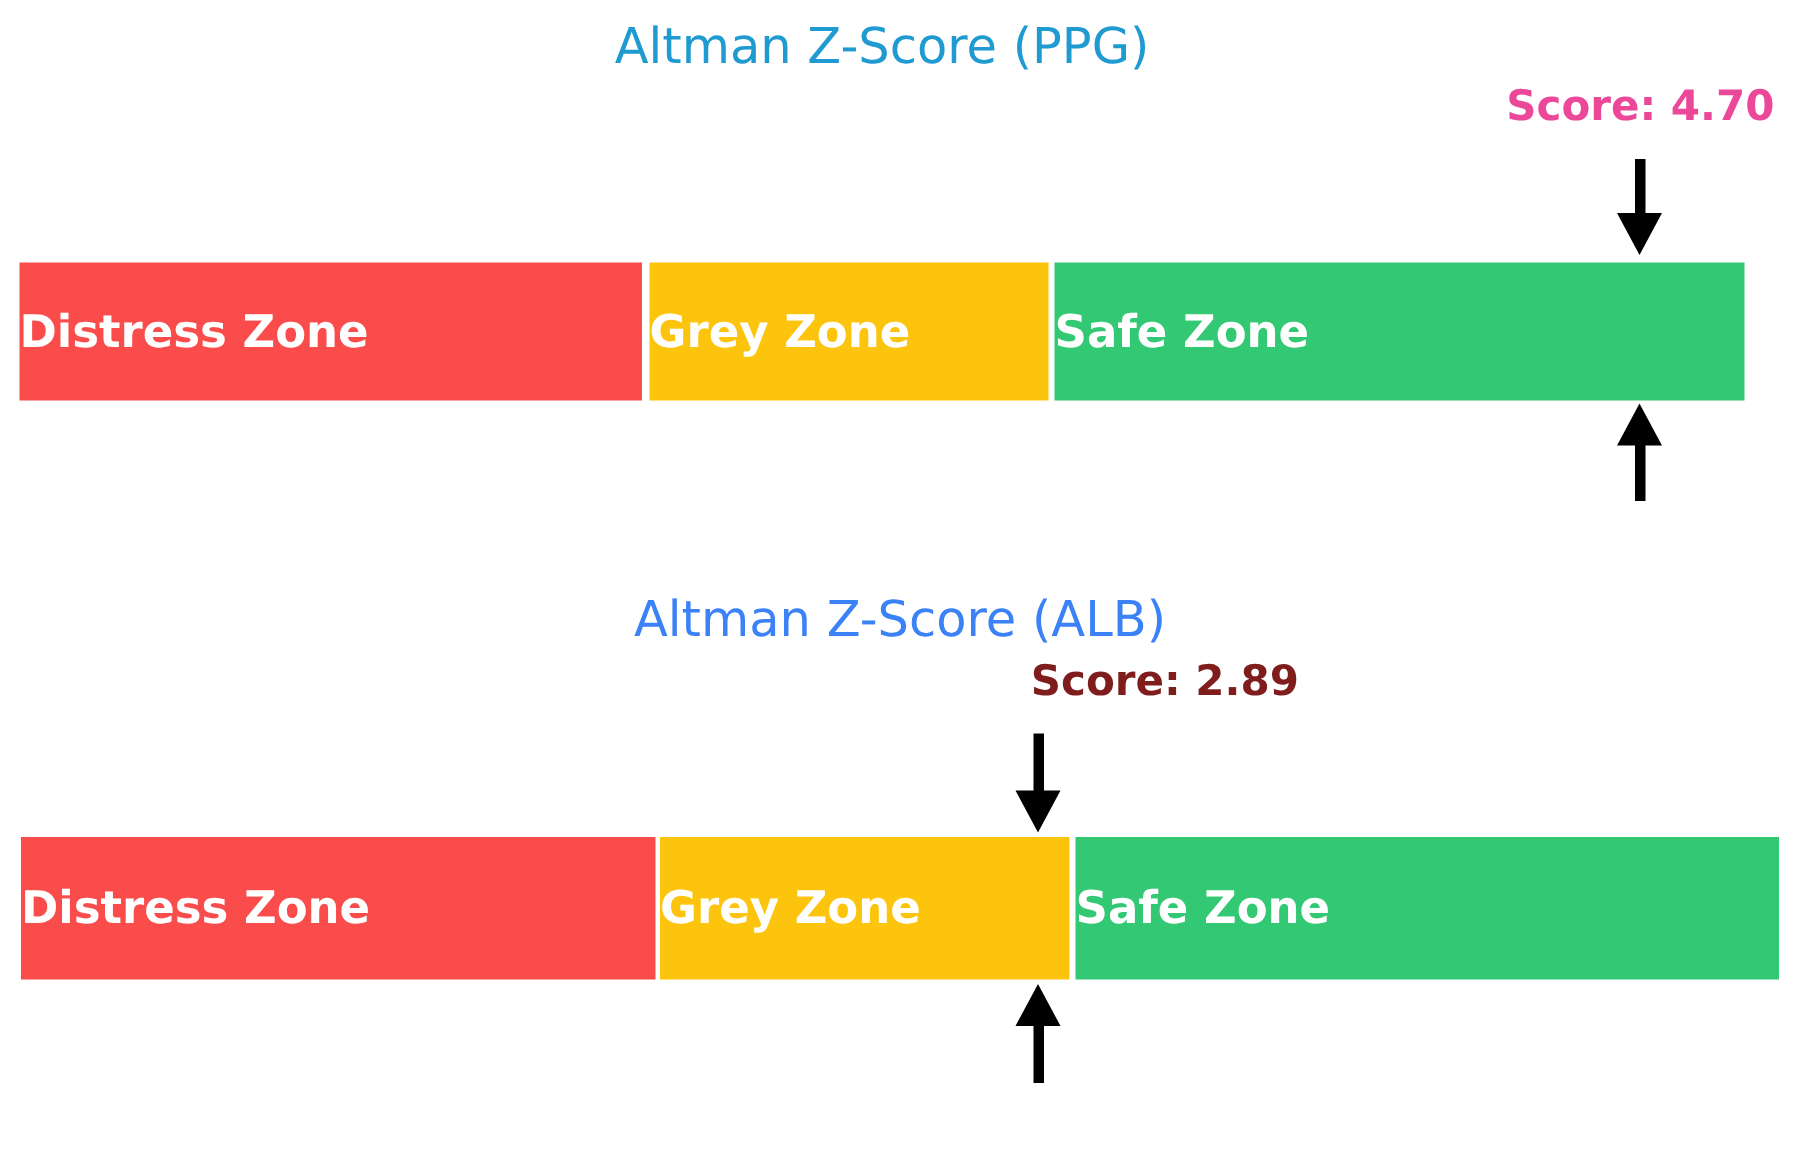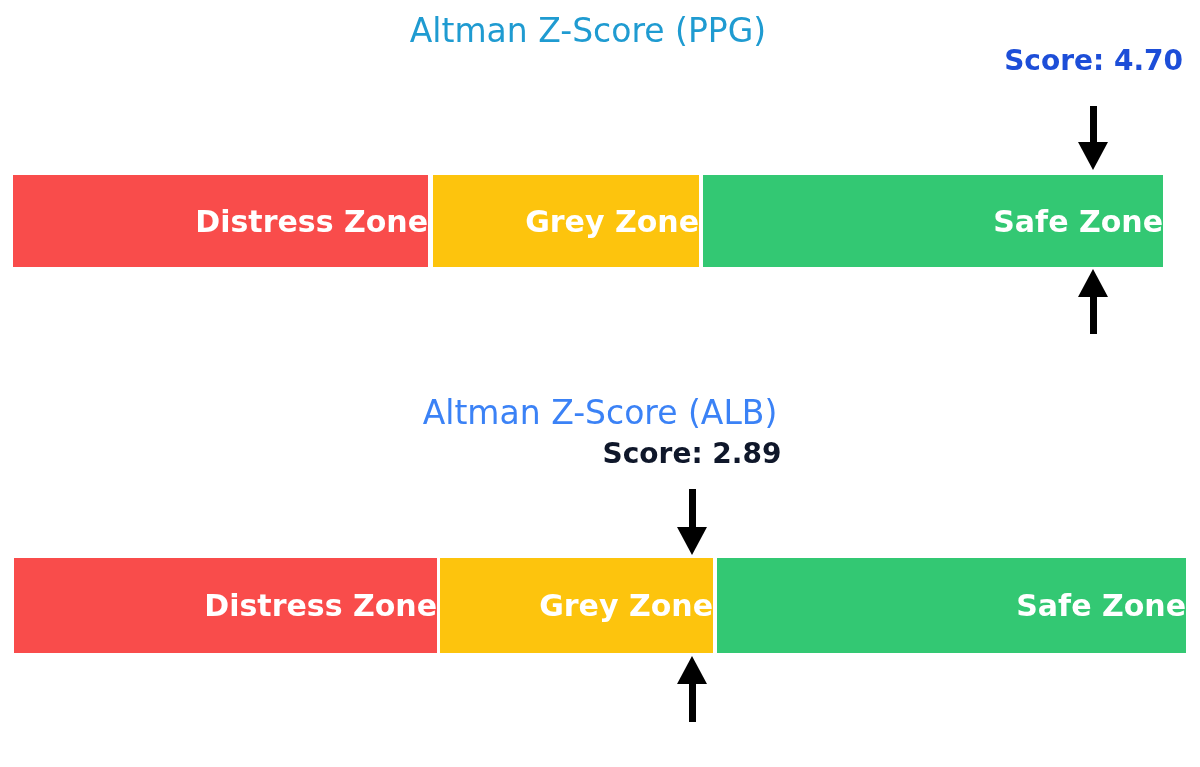--- a/index.html
+++ b/index.html
@@ -25,21 +25,21 @@
   }
   .score-label {
     position: absolute;
     font-size: 28px;
     font-weight: bold;
   }
   .zone-seg {
     position: absolute;
     display: flex;
     align-items: center;
-    justify-content: flex-end;
+    justify-content: flex-start;
   }
   .zone-label {
     font-size: 30px;
     font-weight: bold;
     white-space: nowrap;
   }
   .arrow-shaft {
     position: absolute;
     width: 7px;
   }
@@ -62,21 +62,21 @@
 </style>
 </head>
 <body>
 
 <div class="canvas" style="background-color: rgb(255, 255, 255);">
 
   <div>
 
     <div class="chart-title" style="left: 13px; top: 11px; width: 1150px; color: rgb(31, 155, 209);">Altman Z-Score (PPG)</div>
 
-    <div class="score-label" style="right: 17px; top: 44px; text-align: right; color: #1d4ed8;">Score: 4.70</div>
+    <div class="score-label" style="right: 17px; top: 54px; text-align: right; color: #ec4899;">Score: 4.70</div>
 
     <div>
       <div class="arrow-shaft" style="left: 1090px; top: 106px; height: 38px; background-color: rgb(0, 0, 0);"></div>
       <div class="arrow-head-down" style="left: 1078px; top: 142px; border-top-color: rgb(0, 0, 0);"></div>
     </div>
 
     <div>
       <div class="zone-seg" style="left: 13px; top: 175px; width: 415px; height: 92px; background-color: rgb(249, 76, 75);">
         <span class="zone-label" style="color: rgb(255, 255, 255);">Distress Zone</span>
       </div>
@@ -91,21 +91,21 @@
     <div>
       <div class="arrow-head-up" style="left: 1078px; top: 269px; border-bottom-color: rgb(0, 0, 0);"></div>
       <div class="arrow-shaft" style="left: 1090px; top: 295px; height: 39px; background-color: rgb(0, 0, 0);"></div>
     </div>
   </div>
 
   <div>
 
     <div class="chart-title" style="left: 14px; top: 393px; width: 1172px; color: #3b82f6;">Altman Z-Score (ALB)</div>
 
-    <div class="score-label" style="left: 542px; top: 437px; width: 300px; text-align: center; color: #0f172a;">Score: 2.89</div>
+    <div class="score-label" style="left: 566px; top: 437px; width: 300px; text-align: right; color: #7f1d1d;">Score: 2.89</div>
 
     <div>
       <div class="arrow-shaft" style="left: 689px; top: 489px; height: 40px; background-color: rgb(0, 0, 0);"></div>
       <div class="arrow-head-down" style="left: 677px; top: 527px; border-top-color: rgb(0, 0, 0);"></div>
     </div>
 
     <div>
       <div class="zone-seg" style="left: 14px; top: 558px; width: 423px; height: 95px; background-color: rgb(249, 76, 75);">
         <span class="zone-label" style="color: rgb(255, 255, 255);">Distress Zone</span>
       </div>

